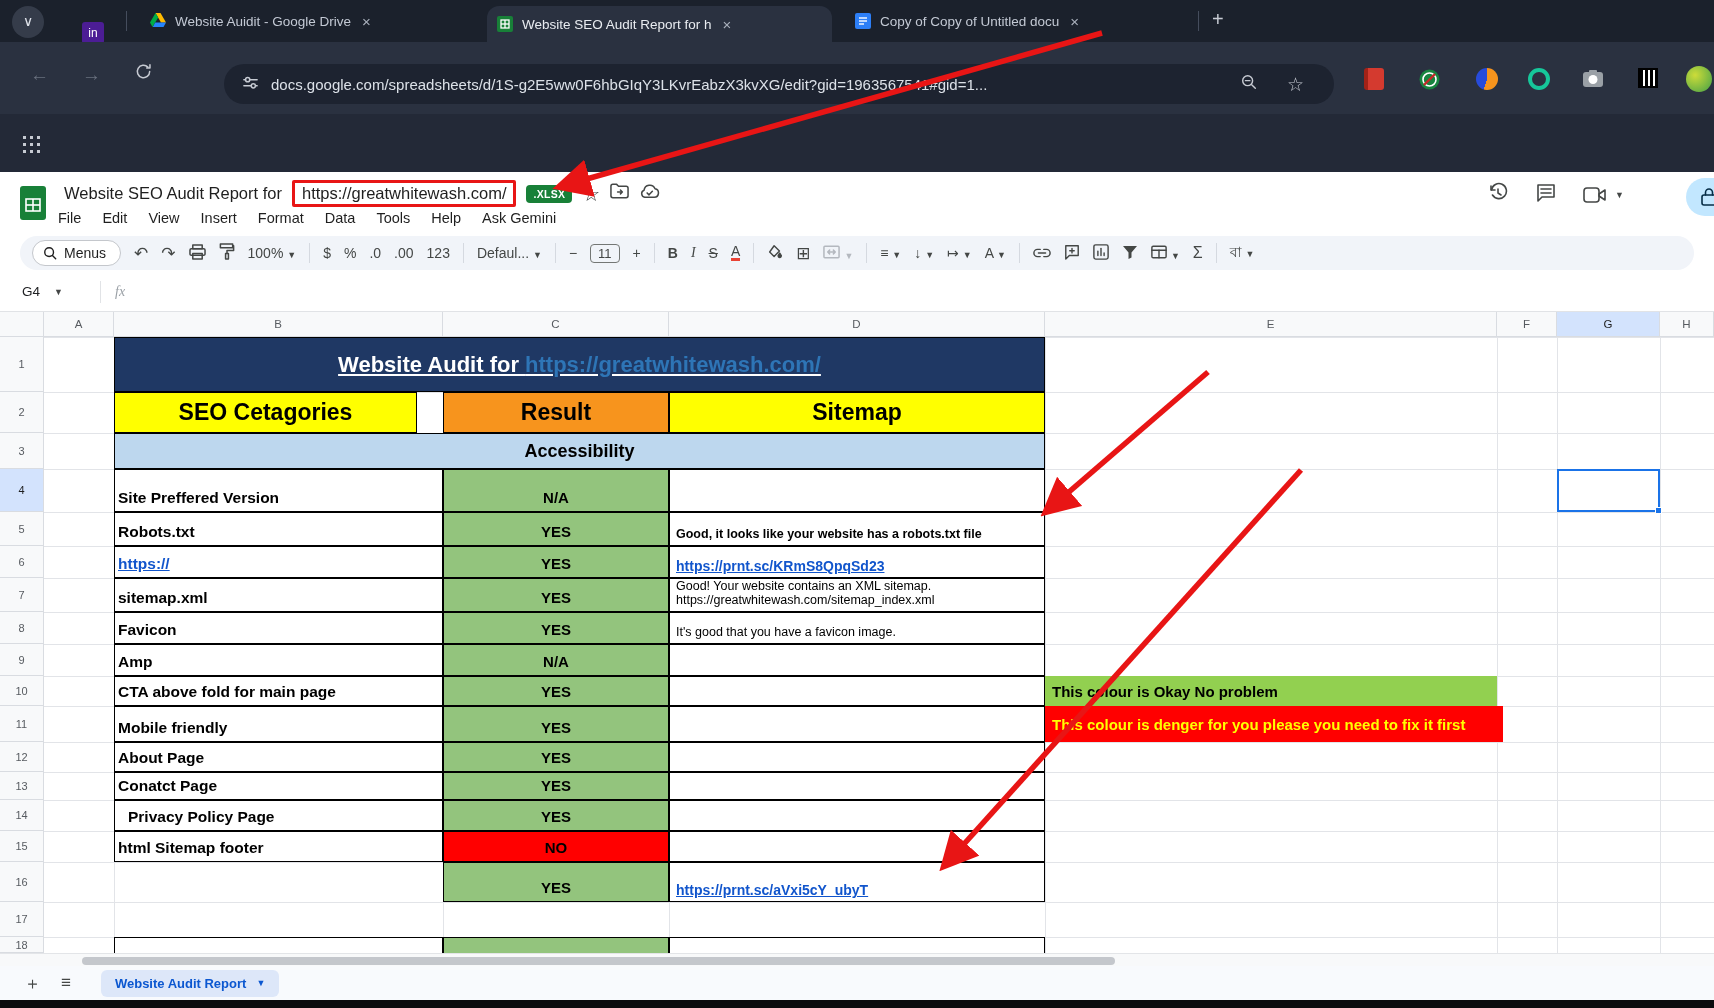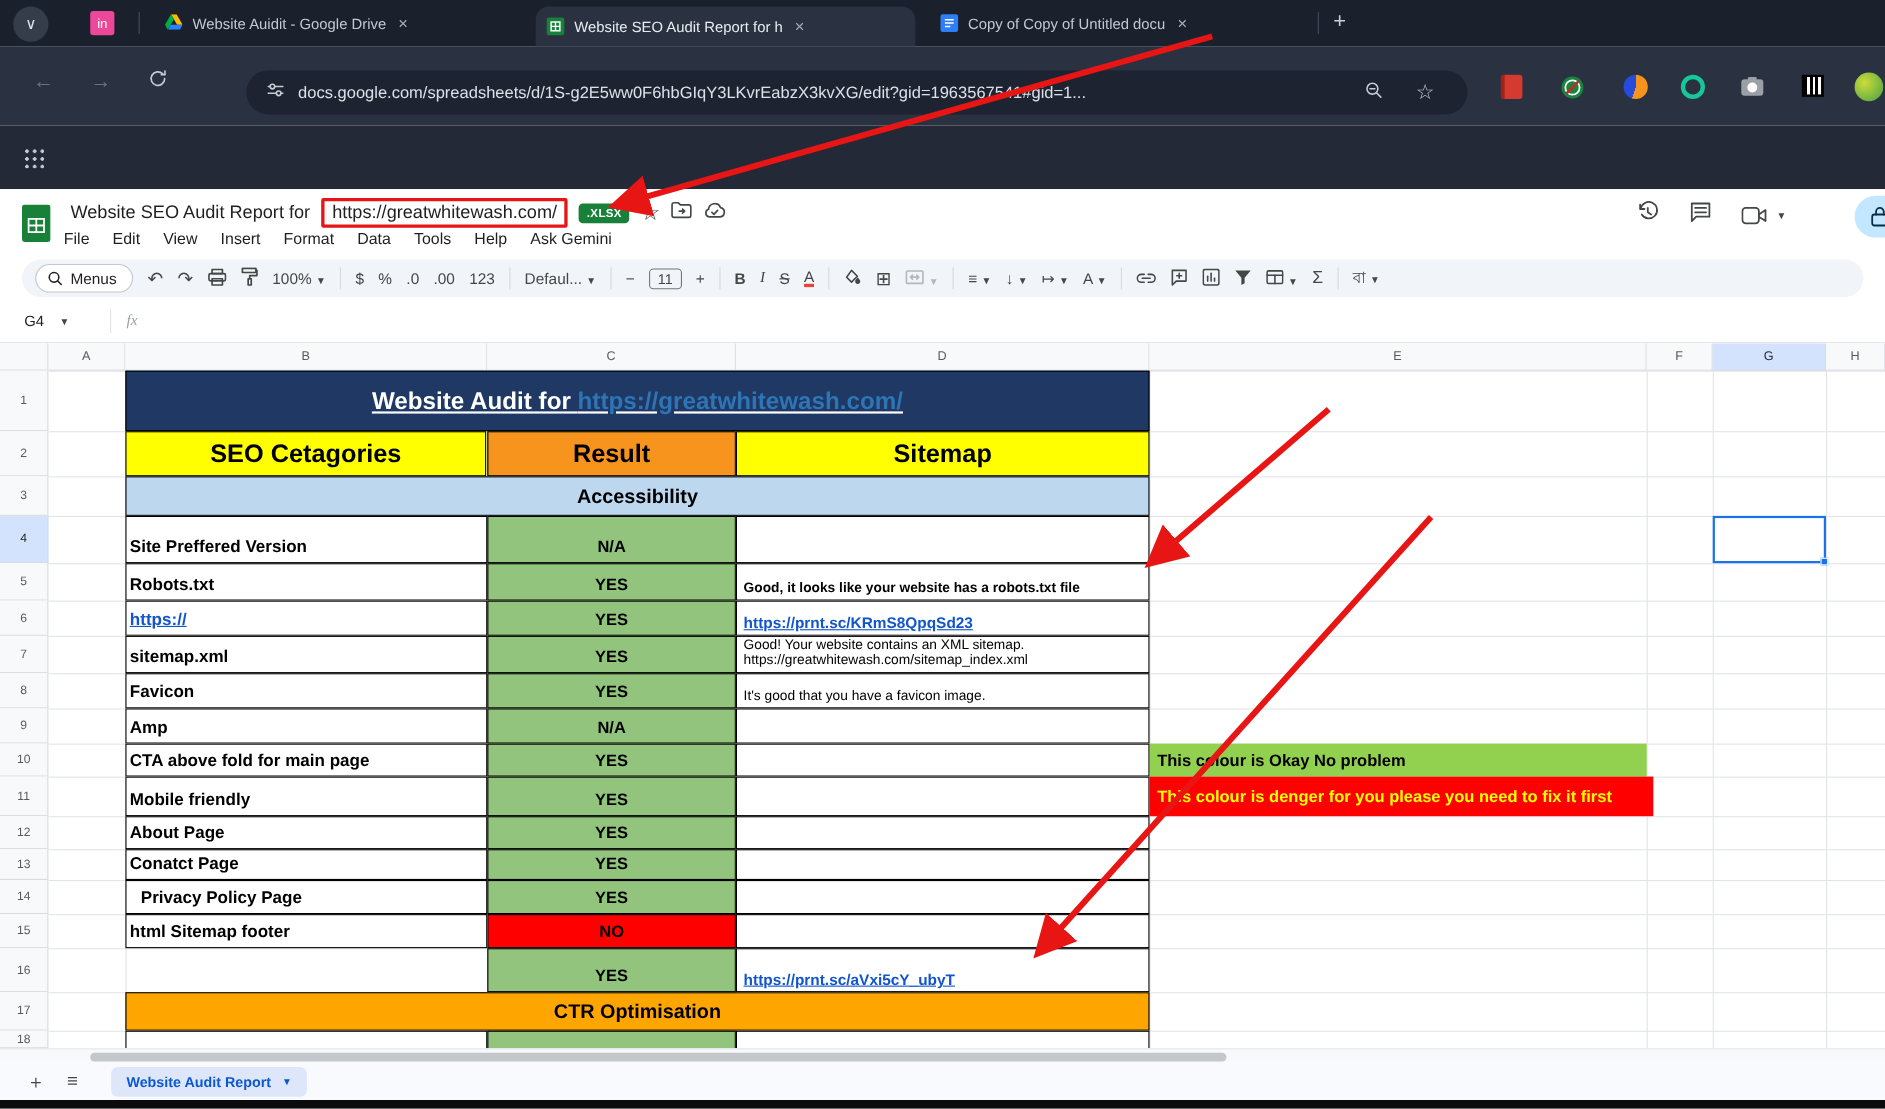--- a/index.html
+++ b/index.html
@@ -3,21 +3,21 @@
 <meta charset="utf-8">
 <style>
 * { margin:0; padding:0; box-sizing:border-box; }
 body { font-family:"Liberation Sans", sans-serif; background:#fff; }
 #stage { position:relative; width:1714px; height:1008px; overflow:hidden; background:#fff; }
 .abs { position:absolute; }
 
 
 .tabstrip { position:absolute; left:0; top:0; width:1714px; height:42px; background:var(--tab-strip,#1b212c); }
 .tab-search-btn { position:absolute; left:12px; top:6px; width:32px; height:32px; border-radius:50%; background:#353c4a; color:#dfe3ea; text-align:center; line-height:30px; font-size:14px; }
-.pinned-tab { position:absolute; left:82px; top:10px; width:22px; height:22px; background:#ec4899; border-radius:3px; color:#fff; font-weight:normal; font-size:12px; text-align:center; line-height:22px; }
+.pinned-tab { position:absolute; left:82px; top:22px; width:22px; height:22px; background:#4c1d95; border-radius:3px; color:#fff; font-weight:normal; font-size:12px; text-align:center; line-height:22px; }
 .tab-sep { position:absolute; top:11px; width:1px; height:20px; background:#454d5d; }
 .btab { position:absolute; top:0; height:42px; display:flex; align-items:center; gap:9px; padding:0 10px; color:#c3c9d4; font-size:13.5px; }
 .btab.active { background:var(--browser-chrome,#2a3140); border-radius:12px 12px 0 0; color:#e9ecf1; top:6px; height:36px; }
 .btab .ttl { max-width:232px; overflow:hidden; white-space:nowrap; }
 .btab .x { color:#aab1bd; font-size:15px; margin-left:2px; }
 .favicon16 { width:16px; height:16px; border-radius:3px; flex:0 0 auto; position:relative; }
 .newtab { position:absolute; left:1212px; top:8px; color:#c8ccd4; font-size:20px; font-weight:400; }
 
 .urlbar { position:absolute; left:0; top:42px; width:1714px; height:72px; background:var(--browser-chrome,#2a3140); }
 .navic { position:absolute; top:22px; font-size:19px; color:#69707e; }
@@ -434,30 +434,29 @@
       <div class="rowhdr" style="top: 460px; height: 28px;">13</div>
       <div class="rowhdr" style="top: 488px; height: 31px;">14</div>
       <div class="rowhdr" style="top: 519px; height: 31px;">15</div>
       <div class="rowhdr" style="top: 550px; height: 40px; text-align: center;">16</div>
       <div class="rowhdr" style="top: 590px; height: 35px;">17</div>
       <div class="rowhdr" style="top: 625px; height: 16px;">18</div>
       <div class="cell banner" style="left:114px;top:25px;width:931px;height:55px">
       <span class="banner-text"><span>Website Audit for </span><span class="banner-url">https://greatwhitewash.com/</span></span>
     </div>
 
-    <div class="cell colhead-cell" style="left:114px;top:80px;width:328px;height:41px;background:var(--header-yellow)">SEO Cetagories</div>
+    <div class="cell colhead-cell" style="left:114px;top:80px;width:303px;height:41px;background:var(--header-yellow)">SEO Cetagories</div>
     <div class="cell colhead-cell" style="left:443px;top:80px;width:226px;height:41px;background:var(--header-orange)">Result</div>
     <div class="cell colhead-cell" style="left:669px;top:80px;width:376px;height:41px;background:var(--header-yellow)">Sitemap</div>
 
     <div class="cell section-cell" style="left:114px;top:121px;width:931px;height:36px;background:var(--section-blue)">Accessibility</div>
 
     <div class="legend" style="left:1045px;top:364px;width:452px;height:30px;background:var(--legend-green);color:#000">This colour is Okay No problem</div>
     <div class="legend" style="left:1045px;top:394px;width:458px;height:36px;background:var(--legend-red);color:var(--legend-red-text)">This colour is denger for you please you need to fix it first</div>
 
-    <div class="cell section-cell" style="left:114px;top:590px;width:931px;height:35px;background:var(--section-orange)">CTR Optimisation</div>
 
     <div class="cell" style="left:114px;top:625px;width:329px;height:18px"></div>
     <div class="cell" style="left:443px;top:625px;width:226px;height:18px;background:var(--result-green)"></div>
     <div class="cell" style="left:669px;top:625px;width:376px;height:18px"></div>
 
   <div class="cell lbl-cell" style="left: 114px; top: 157px; width: 329px; height: 43px;">
         <span>Site Preffered Version</span>
       </div>
       <div class="cell res-cell" style="left: 443px; top: 157px; width: 226px; height: 43px; background: var(--result-green);">N/A</div>
       <div class="cell fb-cell" style="left: 669px; top: 157px; width: 376px; height: 43px;"></div>

